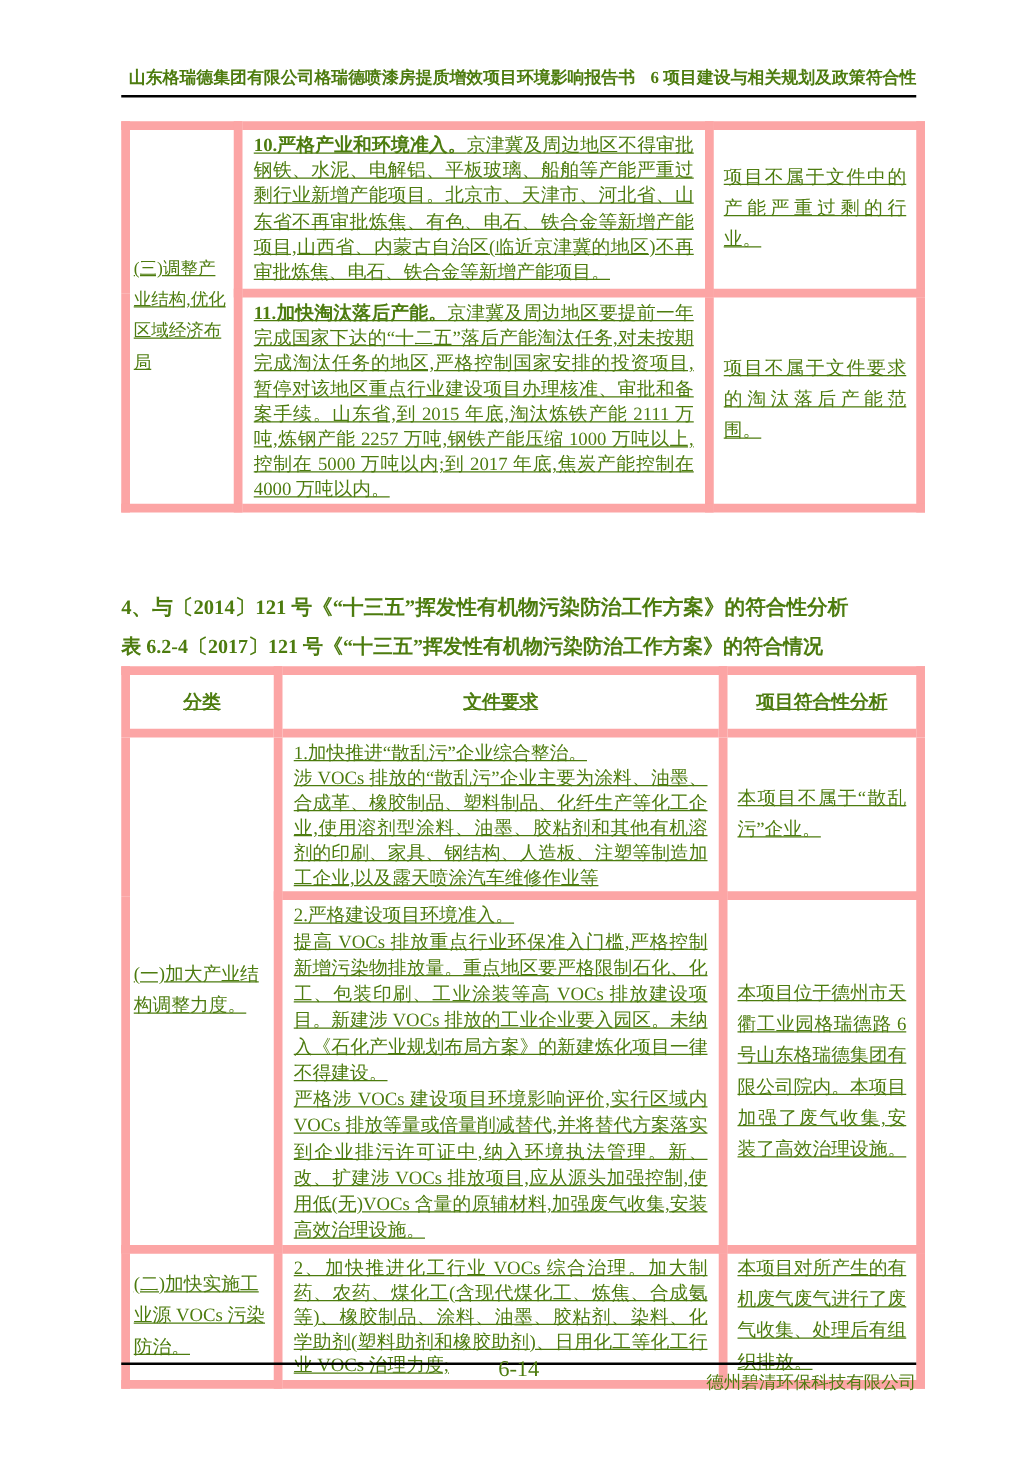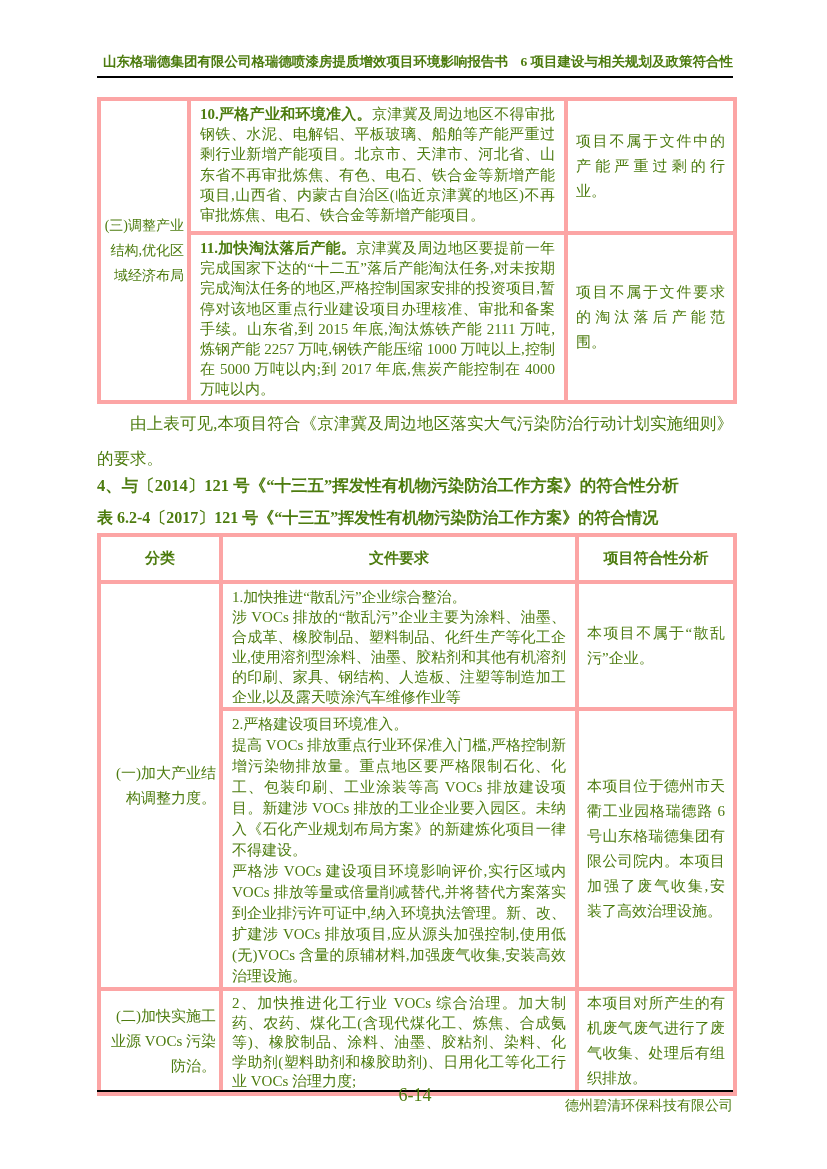--- a/index.html
+++ b/index.html
@@ -39,29 +39,30 @@
   
   table.doc-table {
     position: absolute;
     left: 97px;
     border-collapse: collapse;
     table-layout: fixed;
     width: 636px;
     border: 2px solid #000;
   }
   table.doc-table td, table.doc-table th {
-    border: 4px solid #fca5a5;
+    border: 7px solid #fca5a5;
     overflow: hidden;
     font-weight: normal;
+    text-decoration: underline;
   }
   #table1 { top: 97px; }
   #table2 { top: 533px; }
 
   td.cat-cell {
-    text-align: right;
+    text-align: left;
     vertical-align: middle;
     font-size: 14px;
     line-height: 25px;
     padding: 0 3px;
   }
   #table2 td.cat-cell { font-size: 15px; }
 
   td.req-cell {
     vertical-align: top;
     text-align: justify;
@@ -173,21 +174,20 @@
       </tr>
       <tr>
         <td class="req-cell lh205" style="height:167px">
           <span class="req-lead">11.加快淘汰落后产能。</span><span>京津冀及周边地区要提前一年完成国家下达的“十二五”落后产能淘汰任务,对未按期完成淘汰任务的地区,严格控制国家安排的投资项目,暂停对该地区重点行业建设项目办理核准、审批和备案手续。山东省,到 2015 年底,淘汰炼铁产能 2111 万吨,炼钢产能 2257 万吨,钢铁产能压缩 1000 万吨以上,控制在 5000 万吨以内;到 2017 年底,焦炭产能控制在 4000 万吨以内。</span>
         </td>
         <td class="ana-cell">项目不属于文件要求的淘汰落后产能范围。</td>
       </tr>
     </tbody>
   </table>
 
-  <p class="conclusion">由上表可见,本项目符合《京津冀及周边地区落实大气污染防治行动计划实施细则》的要求。</p>
 
   <div class="sec-heading">4、与〔2014〕121 号《“十三五”挥发性有机物污染防治工作方案》的符合性分析</div>
   <div class="tbl-caption">表 6.2-4〔2017〕121 号《“十三五”挥发性有机物污染防治工作方案》的符合情况</div>
 
   <table class="doc-table" id="table2">
     <colgroup>
       <col style="width:122px">
       <col style="width:356px">
       <col style="width:158px">
     </colgroup>

